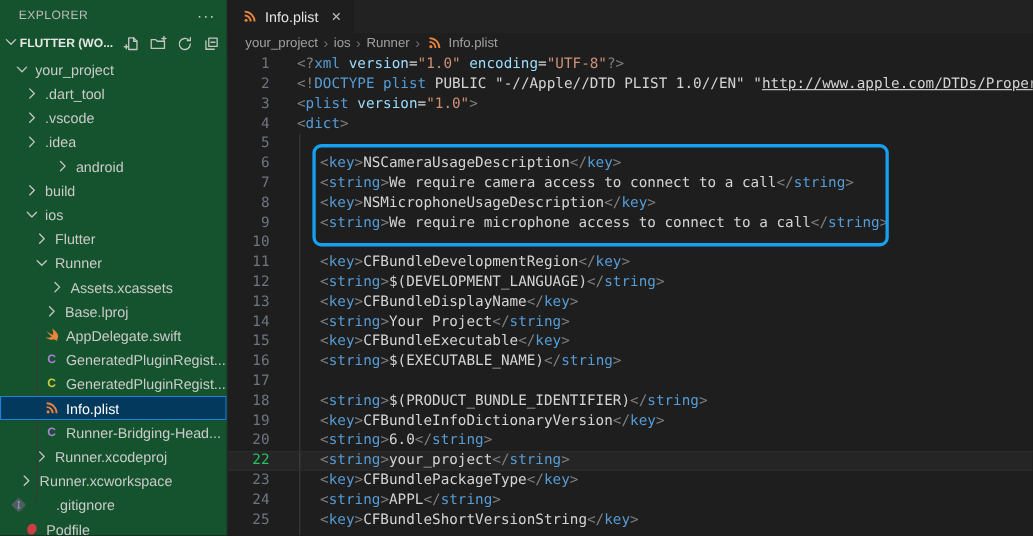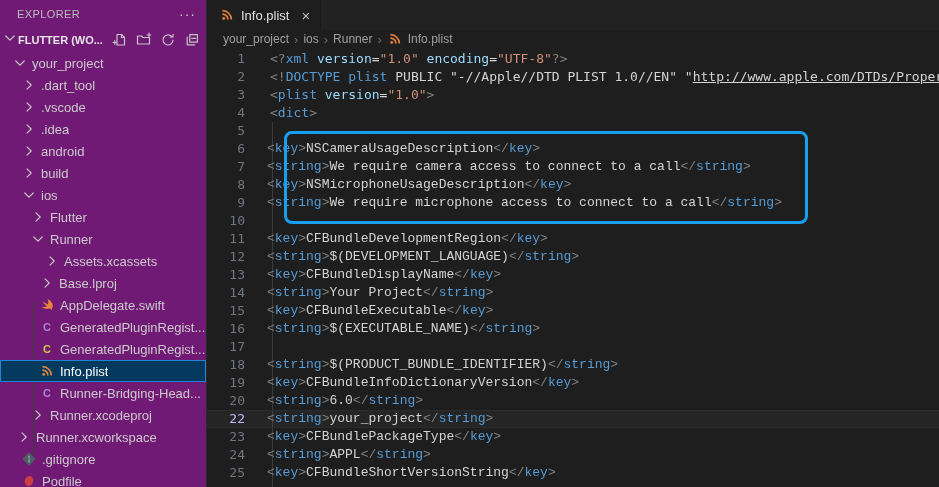--- a/index.html
+++ b/index.html
@@ -4,21 +4,21 @@
 <style>
   html,body{margin:0;padding:0;background:#1e1e1e;}
   *{box-sizing:border-box;}
   #app{
     position:relative;width:939px;height:487px;overflow:hidden;
     background:#1e1e1e;font-family:"Liberation Sans",sans-serif;
     color:#cccccc;-webkit-font-smoothing:antialiased;
   }
   
   .sidebar{position:absolute;left:0;top:0;width:207px;height:487px;
-    background:#701a75;border-right:1px solid #2a2a2a;overflow:hidden;}
+    background:#14532d;border-right:1px solid #2a2a2a;overflow:hidden;}
   .explorer-header{height:28px;display:flex;align-items:center;padding:0 10px 0 17px;}
   .explorer-title{font-size:11px;letter-spacing:.4px;color:#bdbdbd;}
   .more-btn{margin-left:auto;color:#cccccc;font-size:14px;letter-spacing:1px;cursor:pointer;line-height:10px;}
   .section-header{height:24px;display:flex;align-items:center;padding:0 6px 0 2px;font-weight:bold;}
   .section-label{font-size:11px;color:#e6e6e6;white-space:nowrap;overflow:hidden;}
   .section-toolbar{margin-left:auto;display:flex;gap:7px;}
   .tool-btn{width:17px;height:17px;display:flex;align-items:center;justify-content:center;border-radius:3px;cursor:pointer;}
   .tool-btn svg{display:block;}
   .tree{position:relative;}
   .tree-row{height:22px;display:flex;align-items:center;font-size:13px;color:#cbcbcb;white-space:nowrap;cursor:pointer;position:relative;}
@@ -37,24 +37,24 @@
   .breadcrumb{height:18px;display:flex;align-items:center;gap:5px;padding-left:16px;
     font-size:12px;color:#a0a0a0;background:#1e1e1e;}
   .bc-sep{color:#6f6f6f;font-size:13px;}
   .bc-icon{display:flex;align-items:center;}
   
   .code-area{position:absolute;left:0;top:48px;right:0;bottom:0;overflow:hidden;
     font-family:"DejaVu Sans Mono",monospace;font-size:13px;padding-top:2px;}
   .code-line{display:flex;height:18px;line-height:18px;white-space:pre;position:relative;}
   .gutter-num{width:38px;flex:0 0 38px;text-align:right;color:#6e7681;user-select:none;}
   .line-content{padding-left:25px;}
-  .line-content.indented{padding-left:22px;font-family:Liberation Mono, monospace;}
+  .line-content.indented{padding-left:46px;}
   .code-line.current{background:rgba(255,255,255,0.03);
     box-shadow:inset 0 1px 0 #2c2c2c, inset 0 -1px 0 #2c2c2c;}
-  .code-line.current .gutter-num{color:#c4b5fd;}
+  .code-line.current .gutter-num{color:#22c55e;}
   .tok-p{color:var(--tok-p);} .tok-t{color:var(--tok-t);} .tok-a{color:var(--tok-a);}
   .tok-s{color:var(--tok-s);} .tok-x{color:var(--tok-x);}
   .tok-u{color:var(--tok-x);text-decoration:underline;}
   .indent-guide{position:absolute;left:65px;top:74px;bottom:0;width:1px;background:#3c3c3c;pointer-events:none;}
   
   .annotation-box{position:absolute;left:284px;top:131px;width:524px;height:93px;
     border:3px solid var(--accent-blue);border-radius:8px;pointer-events:none;z-index:9;}
 </style>
 </head>
 <body>
@@ -127,21 +127,21 @@
           <span class="tlabel">.vscode</span>
         </div>
         <div class="tree-row" style="padding-left: 21px;">
           <span class="twisty">
             <svg width="16" height="16" viewBox="0 0 16 16" xmlns="http://www.w3.org/2000/svg">
               <polyline points="6,3.8 10.2,8 6,12.2" fill="none" stroke="#c5c5c5" stroke-width="1.2" stroke-linecap="round" stroke-linejoin="round"></polyline>
             </svg>
           </span>
           <span class="tlabel">.idea</span>
         </div>
-        <div class="tree-row" style="padding-left: 21px;">
+        <div class="tree-row" style="padding-left: 21px; margin-left: 28px;">
           <span class="twisty">
             <svg width="16" height="16" viewBox="0 0 16 16" xmlns="http://www.w3.org/2000/svg">
               <polyline points="6,3.8 10.2,8 6,12.2" fill="none" stroke="#c5c5c5" stroke-width="1.2" stroke-linecap="round" stroke-linejoin="round"></polyline>
             </svg>
           </span>
           <span class="tlabel">android</span>
         </div>
         <div class="tree-row" style="padding-left: 21px;">
           <span class="twisty">
             <svg width="16" height="16" viewBox="0 0 16 16" xmlns="http://www.w3.org/2000/svg">
@@ -235,21 +235,21 @@
           <span class="tlabel">Runner.xcodeproj</span>
         </div>
         <div class="tree-row" style="padding-left: 16px;">
           <span class="twisty">
             <svg width="16" height="16" viewBox="0 0 16 16" xmlns="http://www.w3.org/2000/svg">
               <polyline points="6,3.8 10.2,8 6,12.2" fill="none" stroke="#c5c5c5" stroke-width="1.2" stroke-linecap="round" stroke-linejoin="round"></polyline>
             </svg>
           </span>
           <span class="tlabel">Runner.xcworkspace</span>
         </div>
-        <div class="tree-row" style="padding-left: 21px;">
+        <div class="tree-row" style="padding-left: 9px; gap: 21px;">
           <span class="ficon">
             <svg width="16" height="16" viewBox="0 0 16 16" xmlns="http://www.w3.org/2000/svg">
               <rect x="3.2" y="3.2" width="9.6" height="9.6" rx="1.5" transform="rotate(45 8 8)" fill="#4e5d63"></rect>
               <circle cx="8" cy="5.4" r="1" fill="var(--icon-gray)"></circle>
               <circle cx="8" cy="10.6" r="1" fill="var(--icon-gray)"></circle>
               <path d="M8 6.4v3.2" stroke="var(--icon-gray)" stroke-width="1"></path>
             </svg>
           </span>
           <span class="tlabel">.gitignore</span>
         </div>

